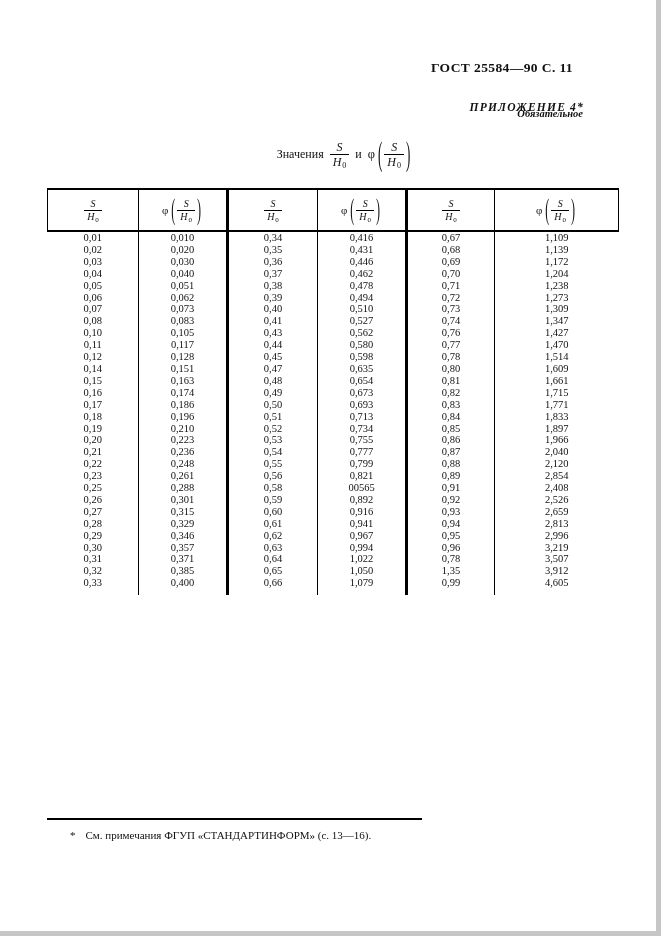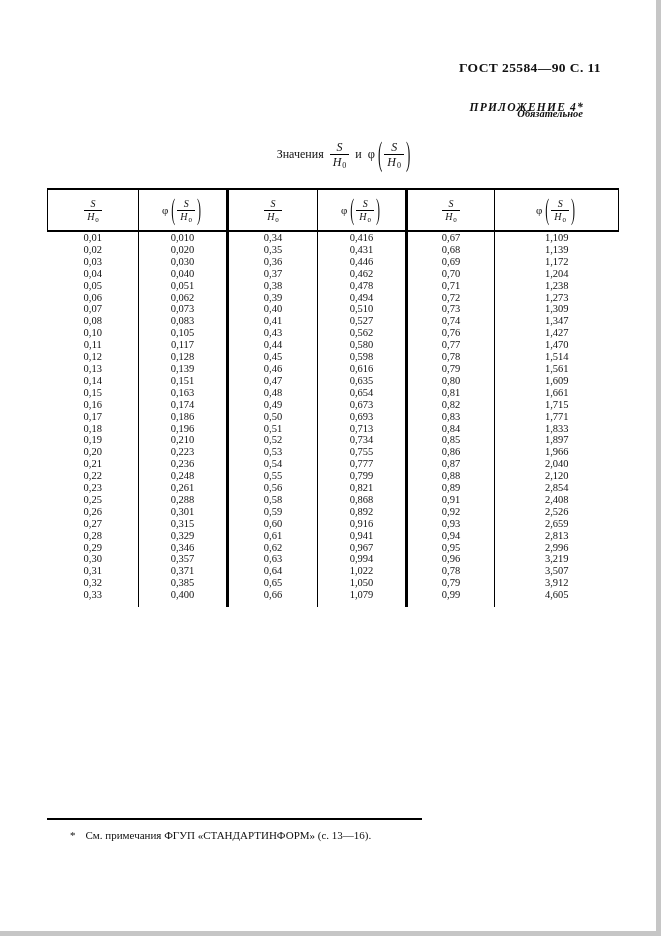--- a/index.html
+++ b/index.html
@@ -3,21 +3,21 @@
 <meta charset="utf-8">
 <style>
   html,body{margin:0;padding:0;}
   body{
     width:661px;height:936px;position:relative;background:#ffffff;
     font-family:"Liberation Serif", serif;color:#111;overflow:hidden;
   }
   .scan-right{position:absolute;top:0;right:0;width:5px;height:936px;background:#c6c6c6;}
   .scan-bottom{position:absolute;left:0;bottom:0;width:661px;height:5px;background:#c6c6c6;}
 
-  .gost-ref{position:absolute;top:60px;right:60px;font-weight:bold;font-size:13.5px;letter-spacing:.4px;margin-left:12px;}
+  .gost-ref{position:absolute;top:60px;right:88px;font-weight:bold;font-size:13.5px;letter-spacing:.4px;margin-left:12px;}
   .appendix{position:absolute;top:101px;right:77px;font-weight:bold;font-style:italic;font-size:11.5px;letter-spacing:1.2px;margin-left:8px;}
   .appendix-kind{position:absolute;top:108px;right:78px;font-weight:bold;font-style:italic;font-size:10.5px;}
 
   .title{position:absolute;top:141px;left:0;width:661px;display:flex;justify-content:center;align-items:center;gap:6px;font-size:12px;transform:translateX(14px);}
 
   .frac{display:inline-flex;flex-direction:column;align-items:center;line-height:1;vertical-align:middle;}
   .fnum{font-style:italic;font-size:10px;padding:0 2px 1px;}
   .fden{border-top:1px solid #000;font-size:10px;padding:1px 3px 0;white-space:nowrap;}
   .it{font-style:italic;}
   .fsub{font-size:7px;position:relative;top:2px;margin-left:1px;}
@@ -211,28 +211,20 @@
         </tr>
         <tr>
           <td class="thin-right">0,12</td>
           <td class="thick-right">0,128</td>
           <td class="thin-right">0,45</td>
           <td class="thick-right">0,598</td>
           <td class="thin-right">0,78</td>
           <td>1,514</td>
         </tr>
         <tr>
-          <td class="thin-right">0,13</td>
-          <td class="thick-right">0,139</td>
-          <td class="thin-right">0,46</td>
-          <td class="thick-right">0,616</td>
-          <td class="thin-right">0,79</td>
-          <td>1,561</td>
-        </tr>
-        <tr>
           <td class="thin-right">0,14</td>
           <td class="thick-right">0,151</td>
           <td class="thin-right">0,47</td>
           <td class="thick-right">0,635</td>
           <td class="thin-right">0,80</td>
           <td>1,609</td>
         </tr>
         <tr>
           <td class="thin-right">0,15</td>
           <td class="thick-right">0,163</td>
@@ -302,21 +294,21 @@
           <td class="thick-right">0,261</td>
           <td class="thin-right">0,56</td>
           <td class="thick-right">0,821</td>
           <td class="thin-right">0,89</td>
           <td>2,854</td>
         </tr>
         <tr>
           <td class="thin-right">0,25</td>
           <td class="thick-right">0,288</td>
           <td class="thin-right">0,58</td>
-          <td class="thick-right">0,868</td>
+          <td class="thick-right">00565</td>
           <td class="thin-right">0,91</td>
           <td>2,408</td>
         </tr>
         <tr>
           <td class="thin-right">0,26</td>
           <td class="thick-right">0,301</td>
           <td class="thin-right">0,59</td>
           <td class="thick-right">0,892</td>
           <td class="thin-right">0,92</td>
           <td>2,526</td>
@@ -359,21 +351,21 @@
           <td class="thin-right">0,64</td>
           <td class="thick-right">1,022</td>
           <td class="thin-right">0,78</td>
           <td>3,507</td>
         </tr>
         <tr>
           <td class="thin-right">0,32</td>
           <td class="thick-right">0,385</td>
           <td class="thin-right">0,65</td>
           <td class="thick-right">1,050</td>
-          <td class="thin-right">0,79</td>
+          <td class="thin-right">1,35</td>
           <td>3,912</td>
         </tr>
         <tr>
           <td class="thin-right">0,33</td>
           <td class="thick-right">0,400</td>
           <td class="thin-right">0,66</td>
           <td class="thick-right">1,079</td>
           <td class="thin-right">0,99</td>
           <td>4,605</td>
         </tr>

